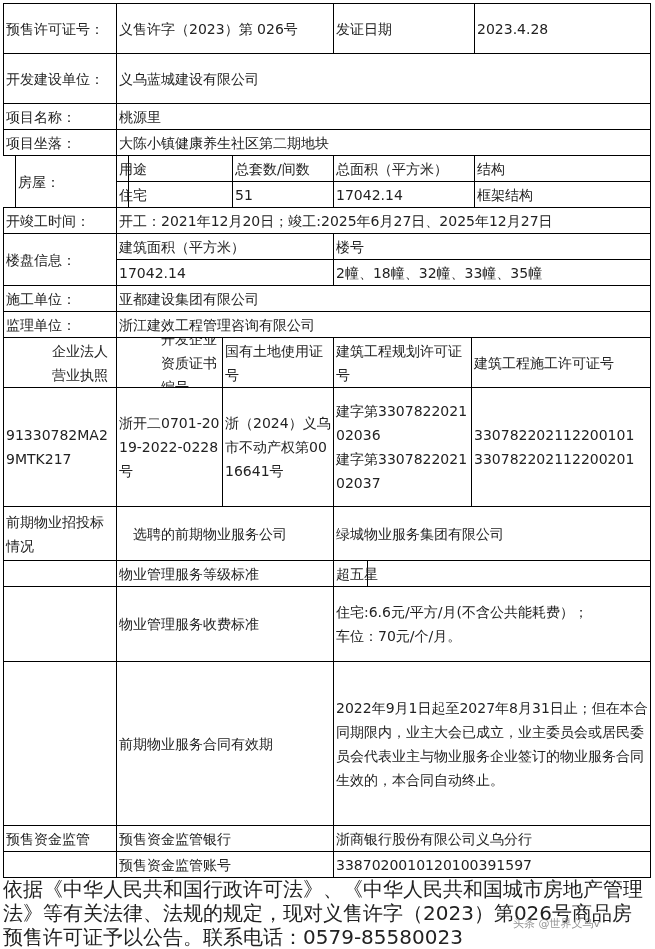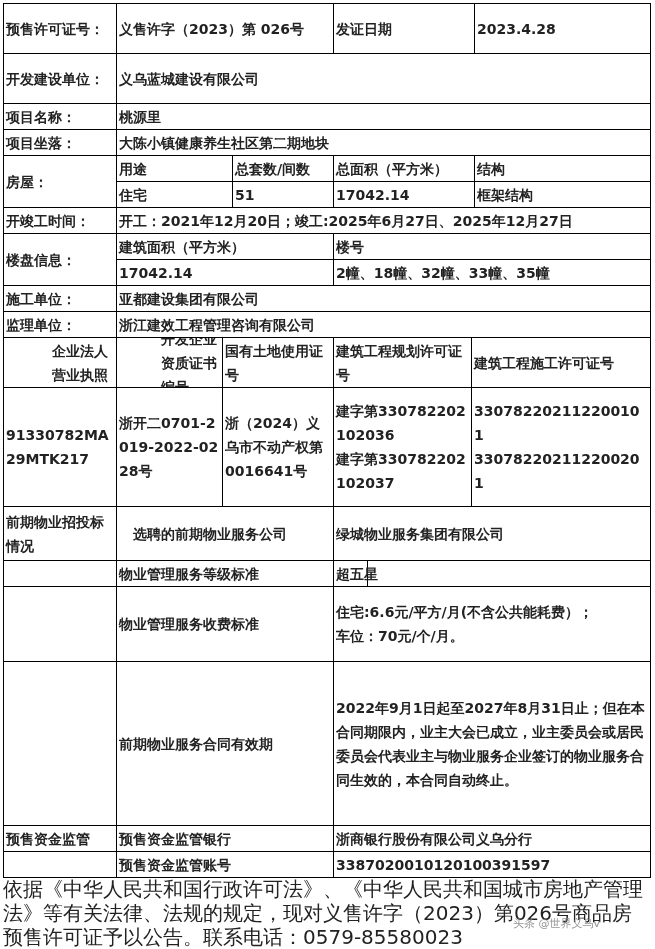--- a/index.html
+++ b/index.html
@@ -1,21 +1,21 @@
 <!DOCTYPE html>
 <html><head>
   <meta charset="utf-8">
   <style>
     html, body { margin: 0; padding: 0; background: #ffffff; }
     body { width: 655px; height: 949px; position: relative; overflow: hidden;
            font-family: "DejaVu Sans", "Liberation Sans", sans-serif; color: #222; }
     .cell { position: absolute; box-sizing: border-box; border: 1px solid #000;
             font-size: 14px; line-height: 24px; padding: 0 2px; display: flex;
             align-items: center; overflow: hidden; white-space: pre-wrap; word-break: break-all; }
-    .cell span { display: block; font-weight: bold; }
+    .cell span { display: block; }
     .notice { position: absolute; left: 3px; top: 877px; width: 648px; font-size: 20px;
               line-height: 24px; color: #222; word-break: break-all; }
     .watermark { position: absolute; left: 513px; top: 916px; font-size: 11px; color: #8a8a8a;
                  opacity: 0.9; letter-spacing: 0; }
   </style>
 </head>
 <body>
 
 <div class="cell" style="left:3px;top:3px;width:114px;height:51px;"><span>预售许可证号：</span></div>
 <div class="cell" style="left:116px;top:3px;width:218px;height:51px;"><span>义售许字（2023）第 026号</span></div>
@@ -24,21 +24,21 @@
 
 <div class="cell" style="left:3px;top:53px;width:114px;height:51px;"><span>开发建设单位：</span></div>
 <div class="cell" style="left:116px;top:53px;width:535px;height:51px;"><span>义乌蓝城建设有限公司</span></div>
 
 <div class="cell" style="left:3px;top:103px;width:114px;height:27px;"><span>项目名称：</span></div>
 <div class="cell" style="left:116px;top:103px;width:535px;height:27px;"><span>桃源里</span></div>
 
 <div class="cell" style="left:3px;top:129px;width:114px;height:27px;"><span>项目坐落：</span></div>
 <div class="cell" style="left:116px;top:129px;width:535px;height:27px;"><span>大陈小镇健康养生社区第二期地块</span></div>
 
-<div class="cell" style="left:3px;top:155px;width:114px;height:53px;"><span>房屋：</span></div>
+<div class="cell" style="left:15px;top:155px;width:114px;height:53px;"><span>房屋：</span></div>
 <div class="cell" style="left:116px;top:155px;width:117px;height:27px;"><span>用途</span></div>
 <div class="cell" style="left:232px;top:155px;width:102px;height:27px;"><span>总套数/间数</span></div>
 <div class="cell" style="left:333px;top:155px;width:142px;height:27px;"><span>总面积（平方米）</span></div>
 <div class="cell" style="left:474px;top:155px;width:177px;height:27px;"><span>结构</span></div>
 <div class="cell" style="left:116px;top:181px;width:117px;height:27px;"><span>住宅</span></div>
 <div class="cell" style="left:232px;top:181px;width:102px;height:27px;"><span>51</span></div>
 <div class="cell" style="left:333px;top:181px;width:142px;height:27px;"><span>17042.14</span></div>
 <div class="cell" style="left:474px;top:181px;width:177px;height:27px;"><span>框架结构</span></div>
 
 <div class="cell" style="left:3px;top:207px;width:114px;height:27px;"><span>开竣工时间：</span></div>

